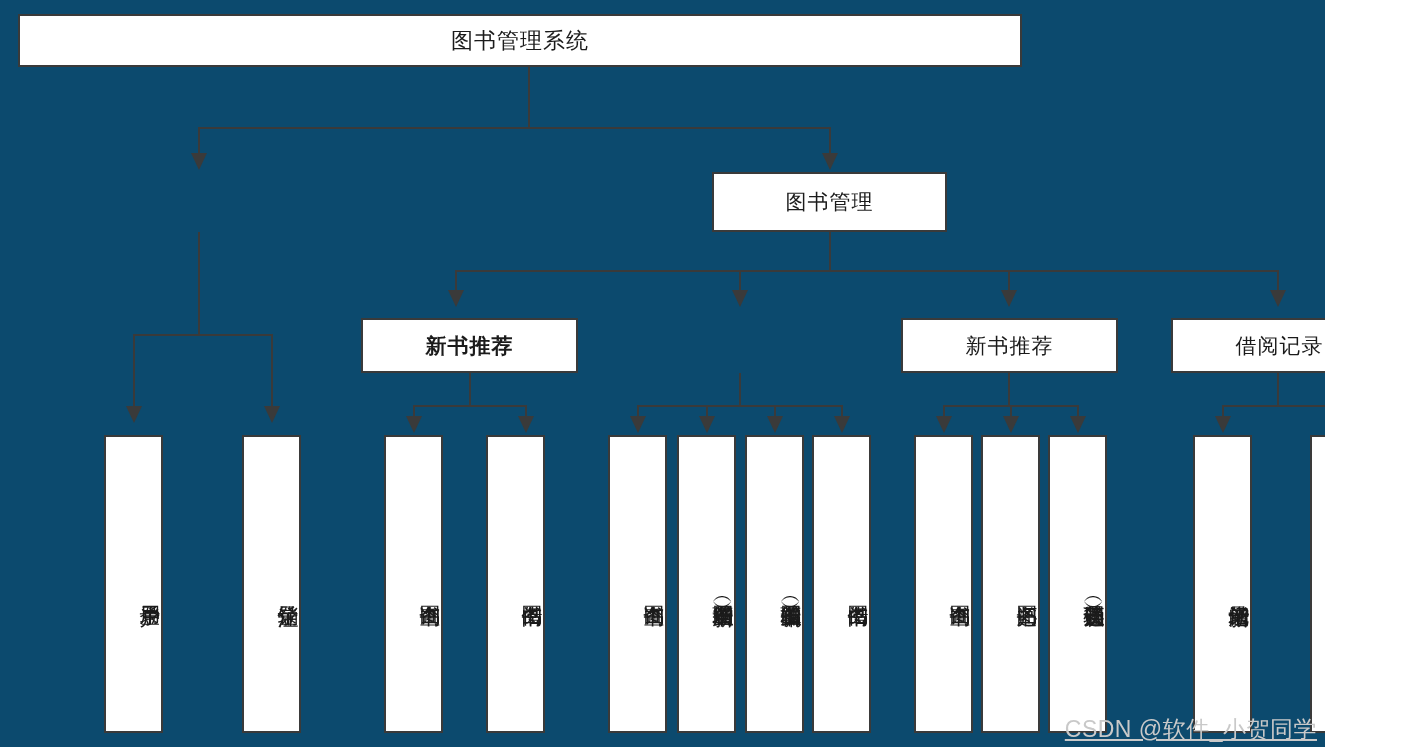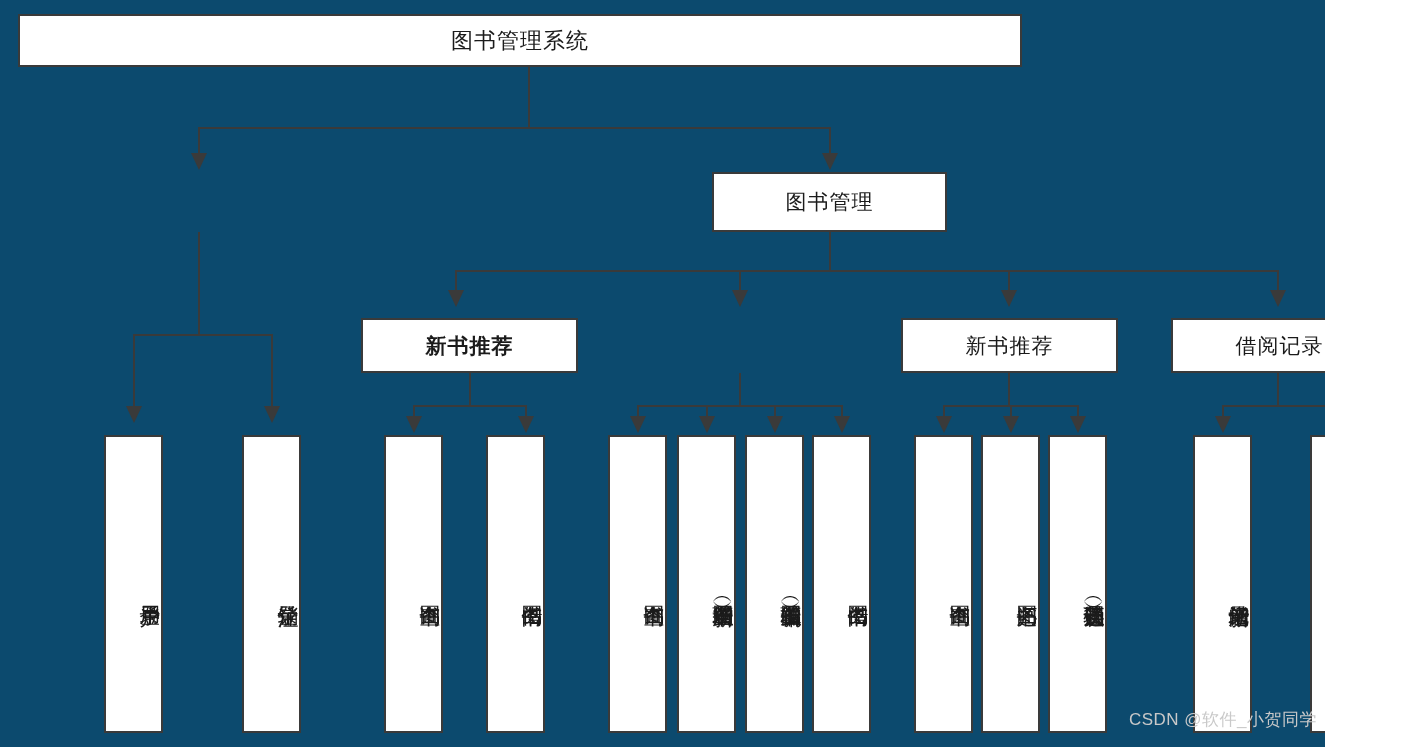--- a/index.html
+++ b/index.html
@@ -54,25 +54,26 @@
     position: absolute;
     width: 0;
     height: 0;
     border-left: 8px solid transparent;
     border-right: 8px solid transparent;
     border-top: 17px solid #3a3a3a;
   }
   #watermark {
     position: absolute;
     right: 8px;
-    bottom: 16px;
-    font-size: 17px;
+    bottom: 2px;
+    font-size: 23px;
     color: #c9c9c9;
     letter-spacing: 0.5px;
     white-space: nowrap;
+    text-decoration: underline;
   }
 </style>
 </head>
 <body>
 
 <div id="canvas">
 
   <div class="node horiz root" style="left:18px; top:14px; width:1004px; height:53px;">
     <span>图书管理系统</span>
   </div>

